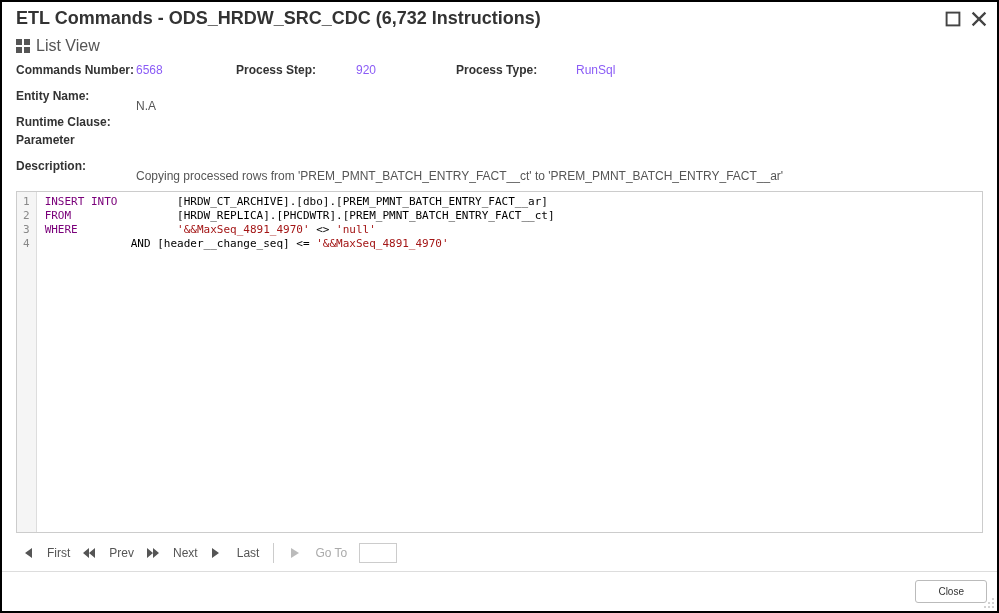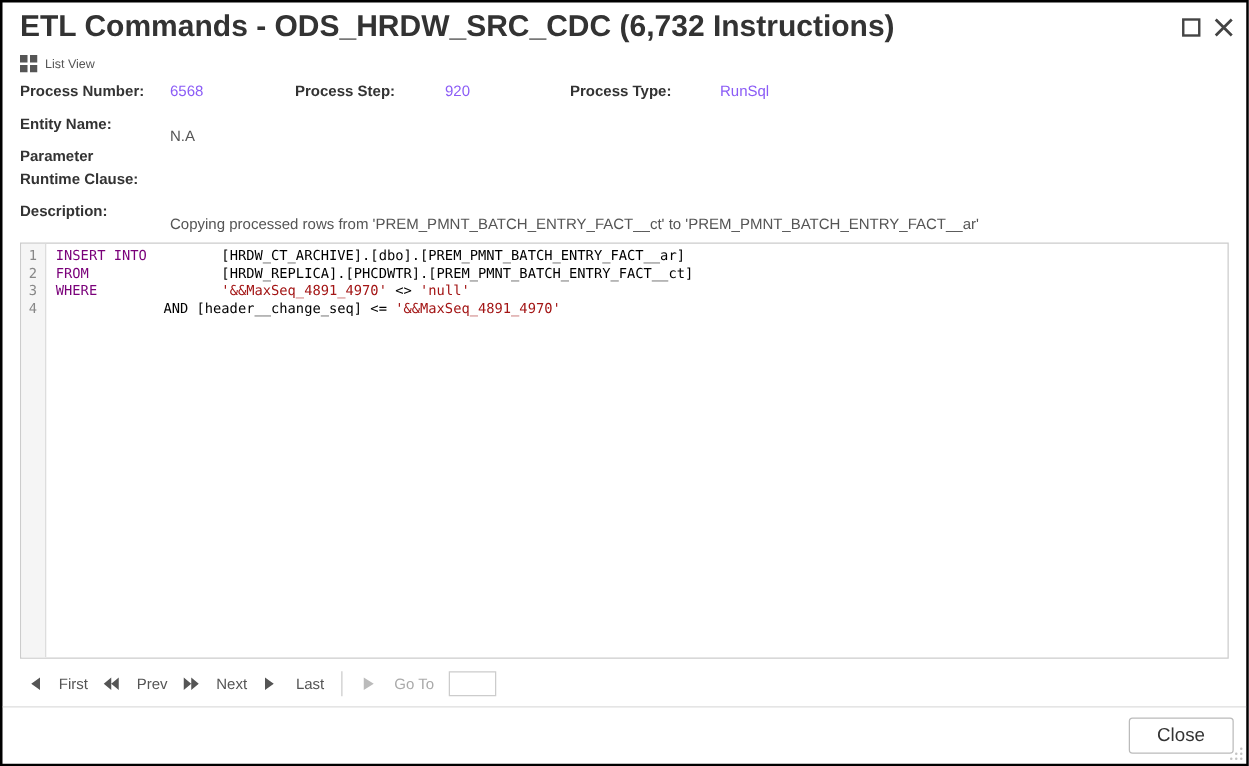--- a/index.html
+++ b/index.html
@@ -1,25 +1,25 @@
 <!DOCTYPE html>
 <html><head>
 <meta charset="utf-8">
 <style>
   * { box-sizing: border-box; margin: 0; padding: 0; }
   html, body { width: 999px; height: 613px; font-family: "Segoe UI", Arial, sans-serif; }
   body { border: 2px solid #000; background: #fff; display: flex; flex-direction: column; }
 
   .titlebar { display: flex; align-items: center; padding: 6px 10px 4px 14px; }
-  .titlebar h1 { font-size: 24px; font-weight: 600; color: #333; flex: 1; }
+  .titlebar h1 { font-size: 18px; font-weight: 600; color: #333; flex: 1; }
   .titlebar .winbtn { width: 16px; height: 16px; margin-left: 10px; display: flex; align-items: center; justify-content: center; cursor: pointer; color:#444; }
 
   .toolbar { padding: 4px 14px 6px 14px; display:flex; align-items:center; gap:6px; }
   .toolbar .grid-icon { width:14px; height:14px; }
-  .toolbar .lbl { font-size: 10px; color:#555; }
+  .toolbar .lbl { font-size: 16px; color:#555; }
 
   .meta { padding: 0 14px 4px 14px; font-size: 12px; color:#333; }
   .meta-row { display:flex; align-items:center; min-height:18px; }
   .meta-label { font-weight:700; width:120px; }
   .meta-value { color:#8b5cf6; width:100px; }
   .meta-value.wide { width:auto; flex:0 0 auto; color:#555;margin-top:20px; }
 
   .code-wrap { margin: 4px 14px 6px 14px; border:1px solid #ccc; flex:1; display:flex; overflow:hidden; }
   .gutter { background:#f5f5f5; border-right:1px solid #ddd; padding:3px 6px; text-align:right; font-family:Consolas,monospace; font-size:11px; color:#888; user-select:none; }
   .gutter div { height:14px; line-height:14px; }
@@ -28,21 +28,21 @@
   .str { color:#a31515;text-align:center; }
 
   .pager { display:flex; align-items:center; gap:4px; padding:4px 14px 8px 14px; font-size:12px; color:#555; }
   .pager .pbtn { display:flex; align-items:center; gap:13px; cursor:pointer; padding:2px 4px; }
   .pager .pbtn.disabled { color:#aaa; cursor:default; }
   .pager svg { width:14px; height:14px; }
   .pager .sep { width:1px; height:20px; background:#ccc; margin:0 6px; }
   .pager input.goto { width:38px; height:20px; border:1px solid #ccc; margin-left:4px; padding:0 4px; font-size:12px; }
 
   .footer { border-top:1px solid #ddd; padding:8px 10px; display:flex; justify-content:flex-end; align-items:center; }
-  .footer button { font-size:15px; padding:5px 22px; background:#fff; border:1px solid #bbb; border-radius:3px; cursor:pointer; color:#333; }
+  .footer button { font-size:10px; padding:5px 22px; background:#fff; border:1px solid #bbb; border-radius:3px; cursor:pointer; color:#333; }
   .resize-grip { position:absolute; right:4px; bottom:4px; width:12px; height:12px; opacity:.5; }
 </style>
 </head>
 <body>
 
 <div class="titlebar">
   <h1>ETL Commands - ODS_HRDW_SRC_CDC (6,732 Instructions)</h1>
   <span class="winbtn">
     <svg viewBox="0 0 10 10">
         <rect x="1" y="1" width="8" height="8" fill="none" stroke="currentColor" stroke-width="1.2"></rect>
@@ -62,36 +62,36 @@
         <rect x="8" y="0" width="6" height="6" fill="#555"></rect>
         <rect x="0" y="8" width="6" height="6" fill="#555"></rect>
         <rect x="8" y="8" width="6" height="6" fill="#555"></rect>
       </svg>
   </span>
   <span class="lbl">List View</span>
 </div>
 
 <div class="meta">
   <div class="meta-row">
-    <span class="meta-label">Process Number:</span>
+    <span class="meta-label">Commands Number:</span>
     <span class="meta-value">6568</span>
     <span class="meta-label">Process Step:</span>
     <span class="meta-value">920</span>
     <span class="meta-label">Process Type:</span>
     <span class="meta-value">RunSql</span>
   </div>
   <div class="meta-row">
     <span class="meta-label">Entity Name:</span>
     <span class="meta-value wide">N.A</span>
   </div>
   <div class="meta-row">
-    <span class="meta-label">Parameter</span>
+    <span class="meta-label">Runtime Clause:</span>
   </div>
   <div class="meta-row">
-    <span class="meta-label">Runtime Clause:</span>
+    <span class="meta-label">Parameter</span>
   </div>
   <div class="meta-row">
     <span class="meta-label">Description:</span>
     <span class="meta-value wide" style="flex:1">Copying processed rows from 'PREM_PMNT_BATCH_ENTRY_FACT__ct' to 'PREM_PMNT_BATCH_ENTRY_FACT__ar'</span>
   </div>
 </div>
 
 <div class="code-wrap">
   <div class="gutter" id="gutter">
       <div>1</div>

